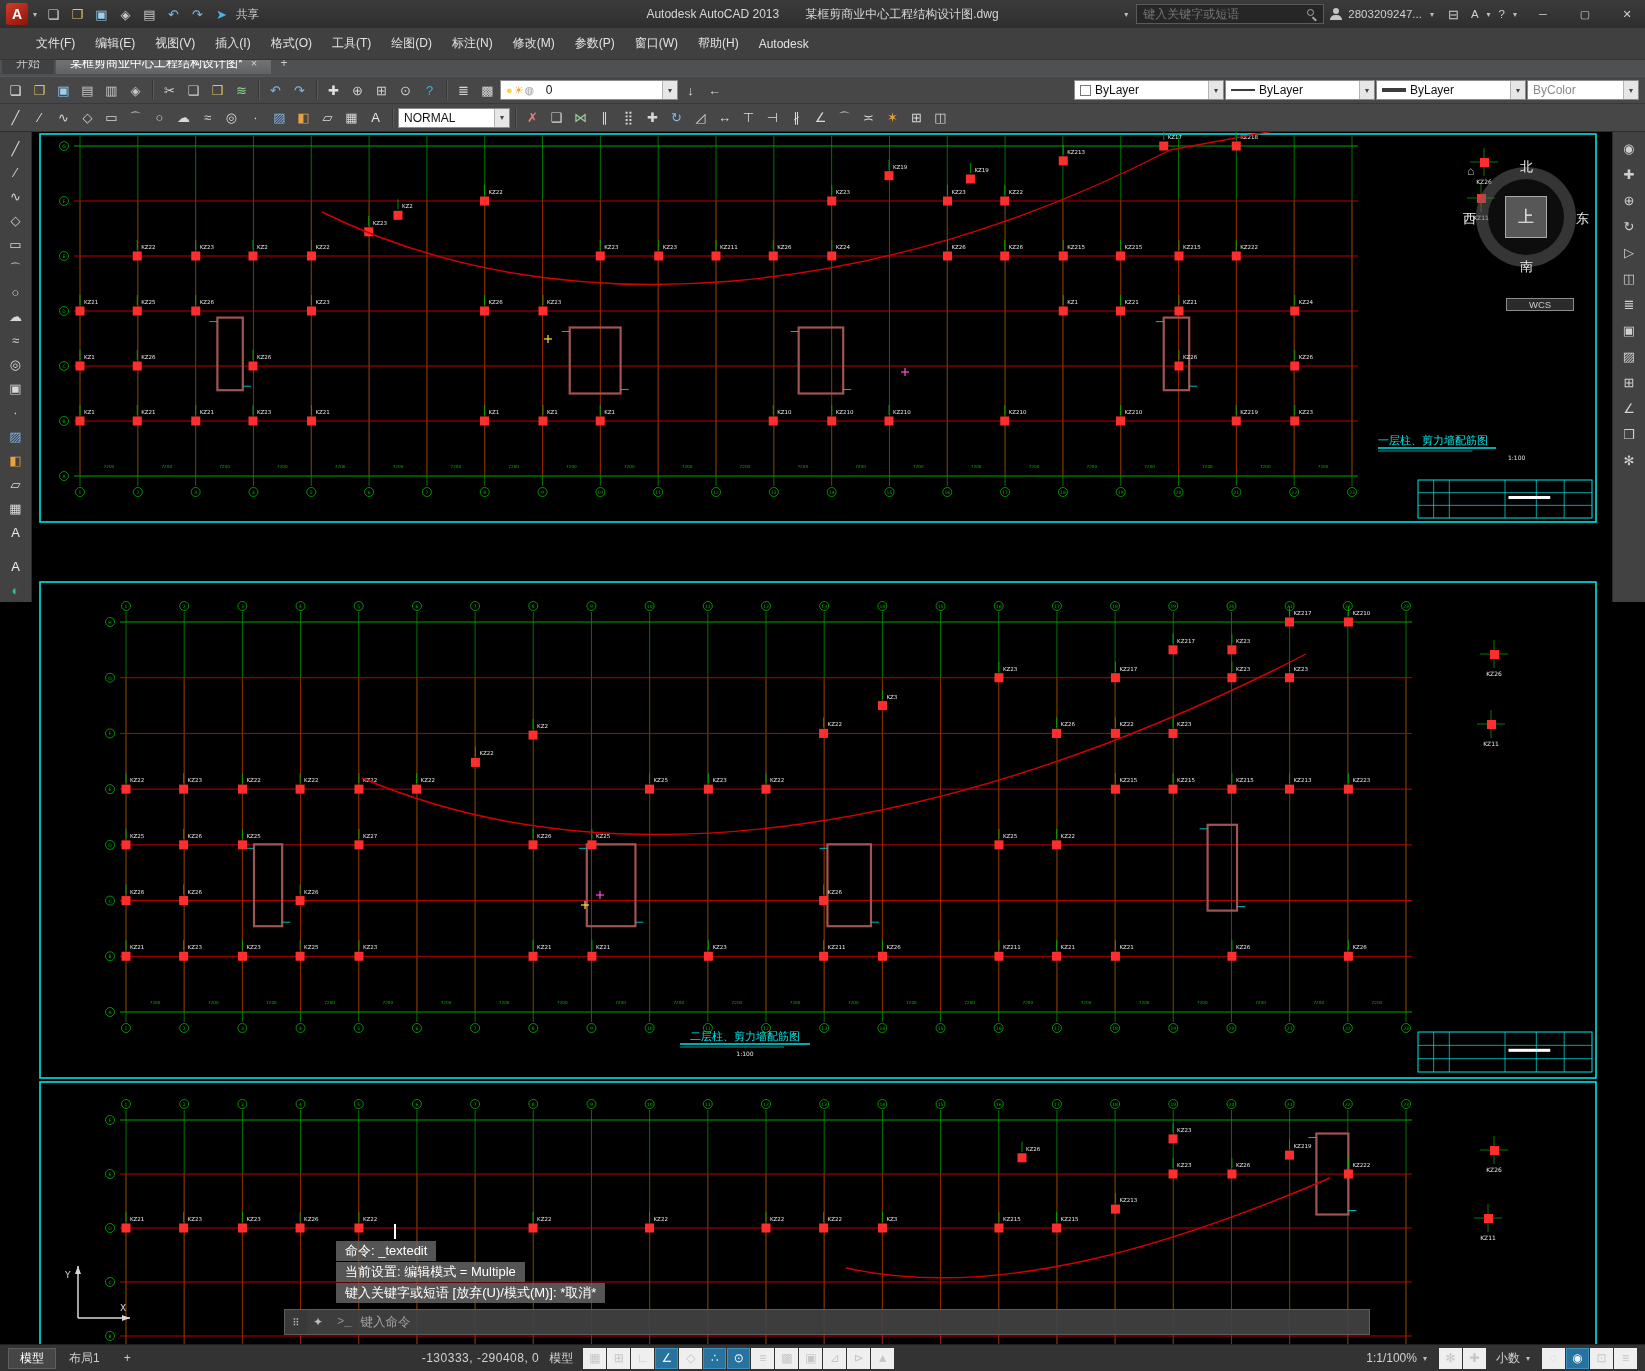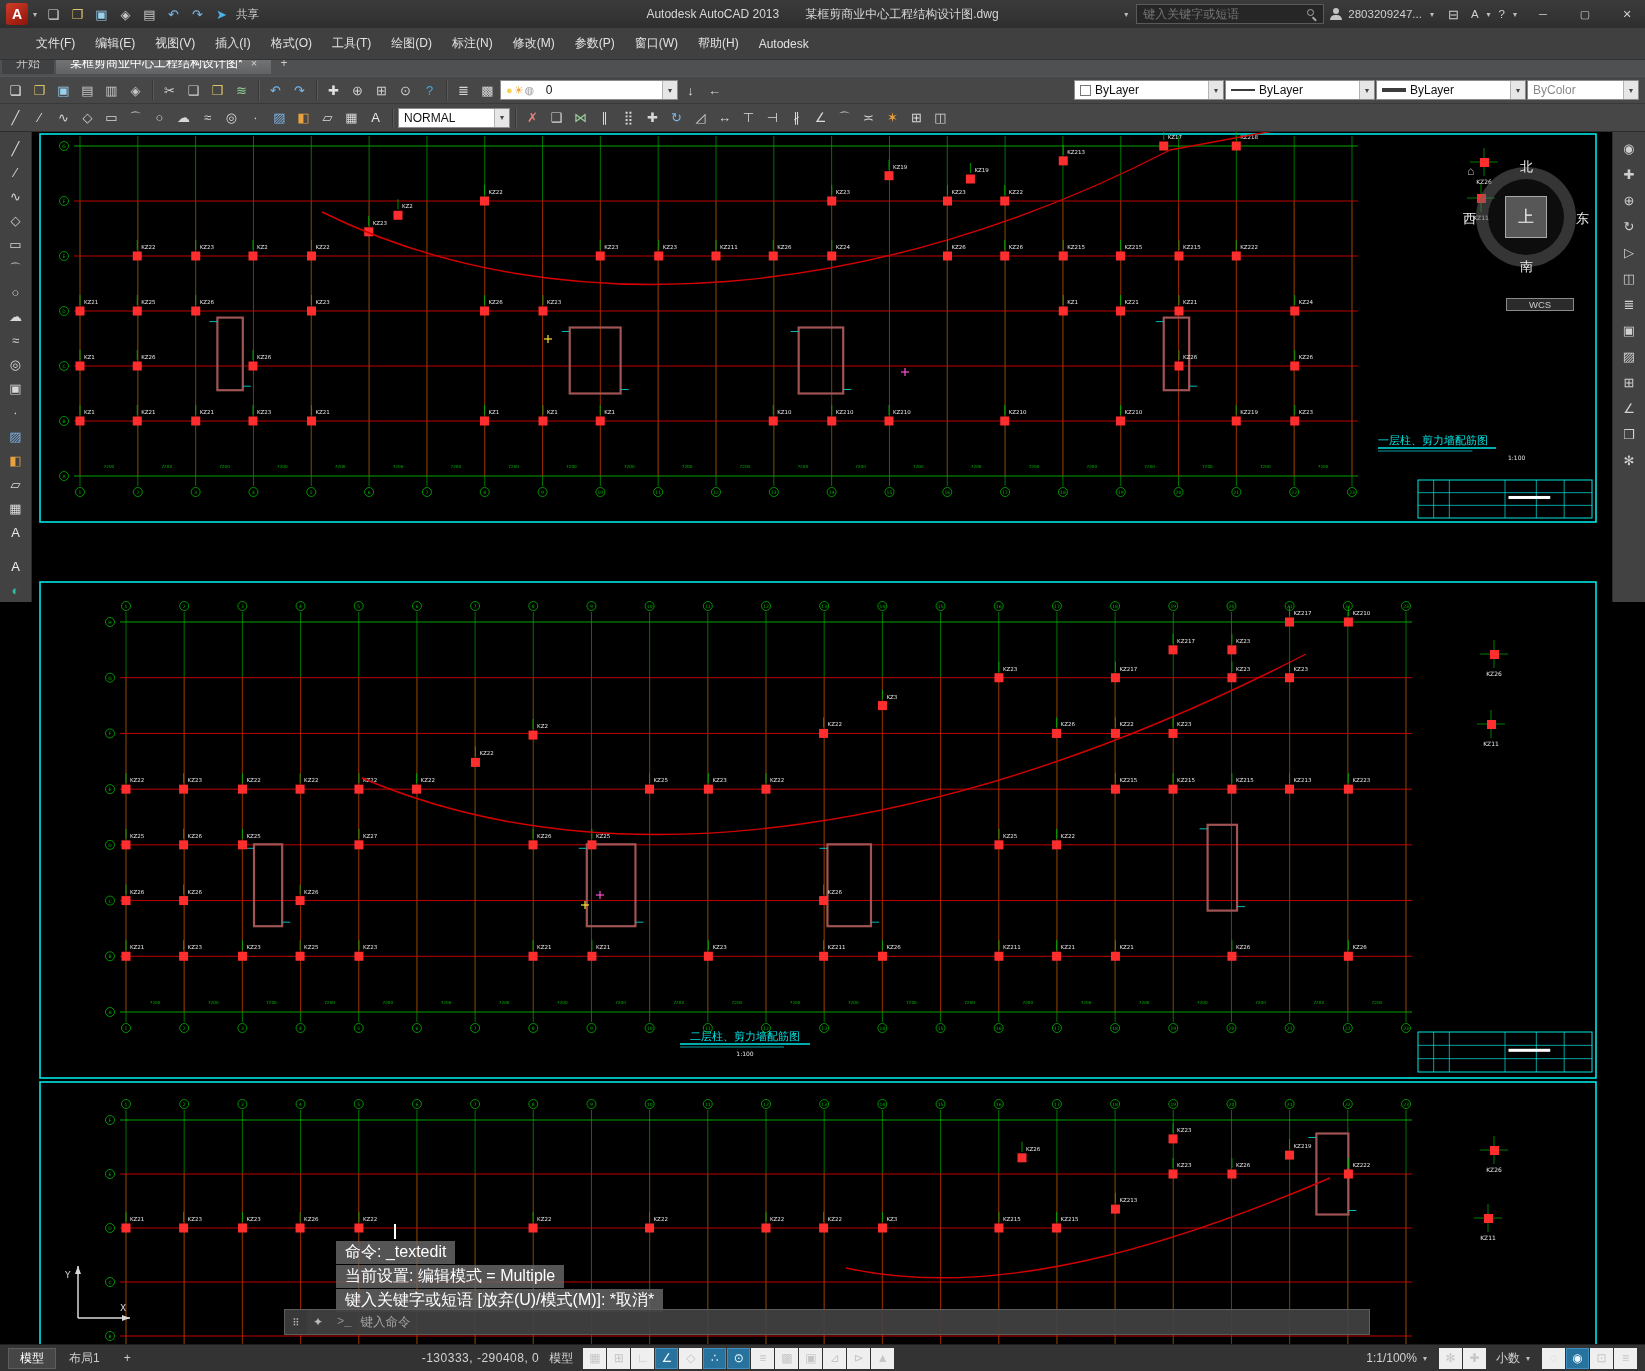--- a/index.html
+++ b/index.html
@@ -58,21 +58,21 @@
 .compass{position:absolute;left:1471px;top:162px;width:110px;height:110px;pointer-events:auto}
 .compass .ring{position:absolute;inset:5px;border-radius:50%;border:12px solid rgba(125,125,125,.36);background:rgba(50,50,50,.25)}
 .compass .centersq{position:absolute;left:34px;top:34px;width:42px;height:42px;background:rgba(150,150,150,.55);border:1px solid #a9a9a9;color:#f2f2f2;font-size:16px;display:flex;align-items:center;justify-content:center}
 .compass .dir{position:absolute;color:#ececec;font-size:13px}
 .compass .dn{left:49px;top:-4px}.compass .ds{left:49px;bottom:-4px}
 .compass .dw{left:-8px;top:48px}.compass .de{right:-8px;top:48px}
 .compass .home{position:absolute;left:-4px;top:2px;color:#bdbdbd;font-size:12px}
 .wcsbox{position:absolute;left:1506px;top:298px;padding:0 22px;border:1px solid #8a8a8a;background:rgba(72,72,72,.6);color:#c9c9c9;font-size:9.5px;pointer-events:auto}
 
 #cmd-history{position:absolute;left:336px;top:1241px;display:flex;flex-direction:column;align-items:flex-start;gap:1px}
-.cmdline{background:rgba(104,104,104,.82);color:#fff;padding:1px 9px;font-size:16px;white-space:pre}
+.cmdline{background:rgba(104,104,104,.82);color:#fff;padding:1px 9px;font-size:13px;white-space:pre}
 #textcaret{position:absolute;left:394px;top:1224px;width:2px;height:15px;background:#fff}
 #cmdbar{position:absolute;left:284px;top:1309px;width:1086px;height:26px;display:flex;align-items:center;background:rgba(66,66,66,.92);border:1px solid #5d5d5d;pointer-events:auto}
 #cmdbar .hicon{width:22px;height:24px;display:flex;align-items:center;justify-content:center;color:#b9b9b9;background:#393939;font-size:10px}
 #cmdbar .wicon{width:22px;height:24px;display:flex;align-items:center;justify-content:center;color:#b9b9b9;font-size:12px}
 #cmdfield{flex:1;display:flex;align-items:center;gap:9px;color:#a2a2a2;padding:0 8px;font-size:12.5px}
 #cmdfield .pm{color:#8e8e8e;font-family:"Liberation Mono",monospace;font-size:12px}
 
 #statusbar{bottom:0;height:27px;background:#333;border-top:1px solid #1e1e1e;padding:0 8px;gap:2px;z-index:50}
 .lay-tab{height:21px;display:flex;align-items:center;padding:0 11px;color:#cccccc}
 .lay-tab.active{background:#464646;border:1px solid #5e5e5e;color:#fff}

